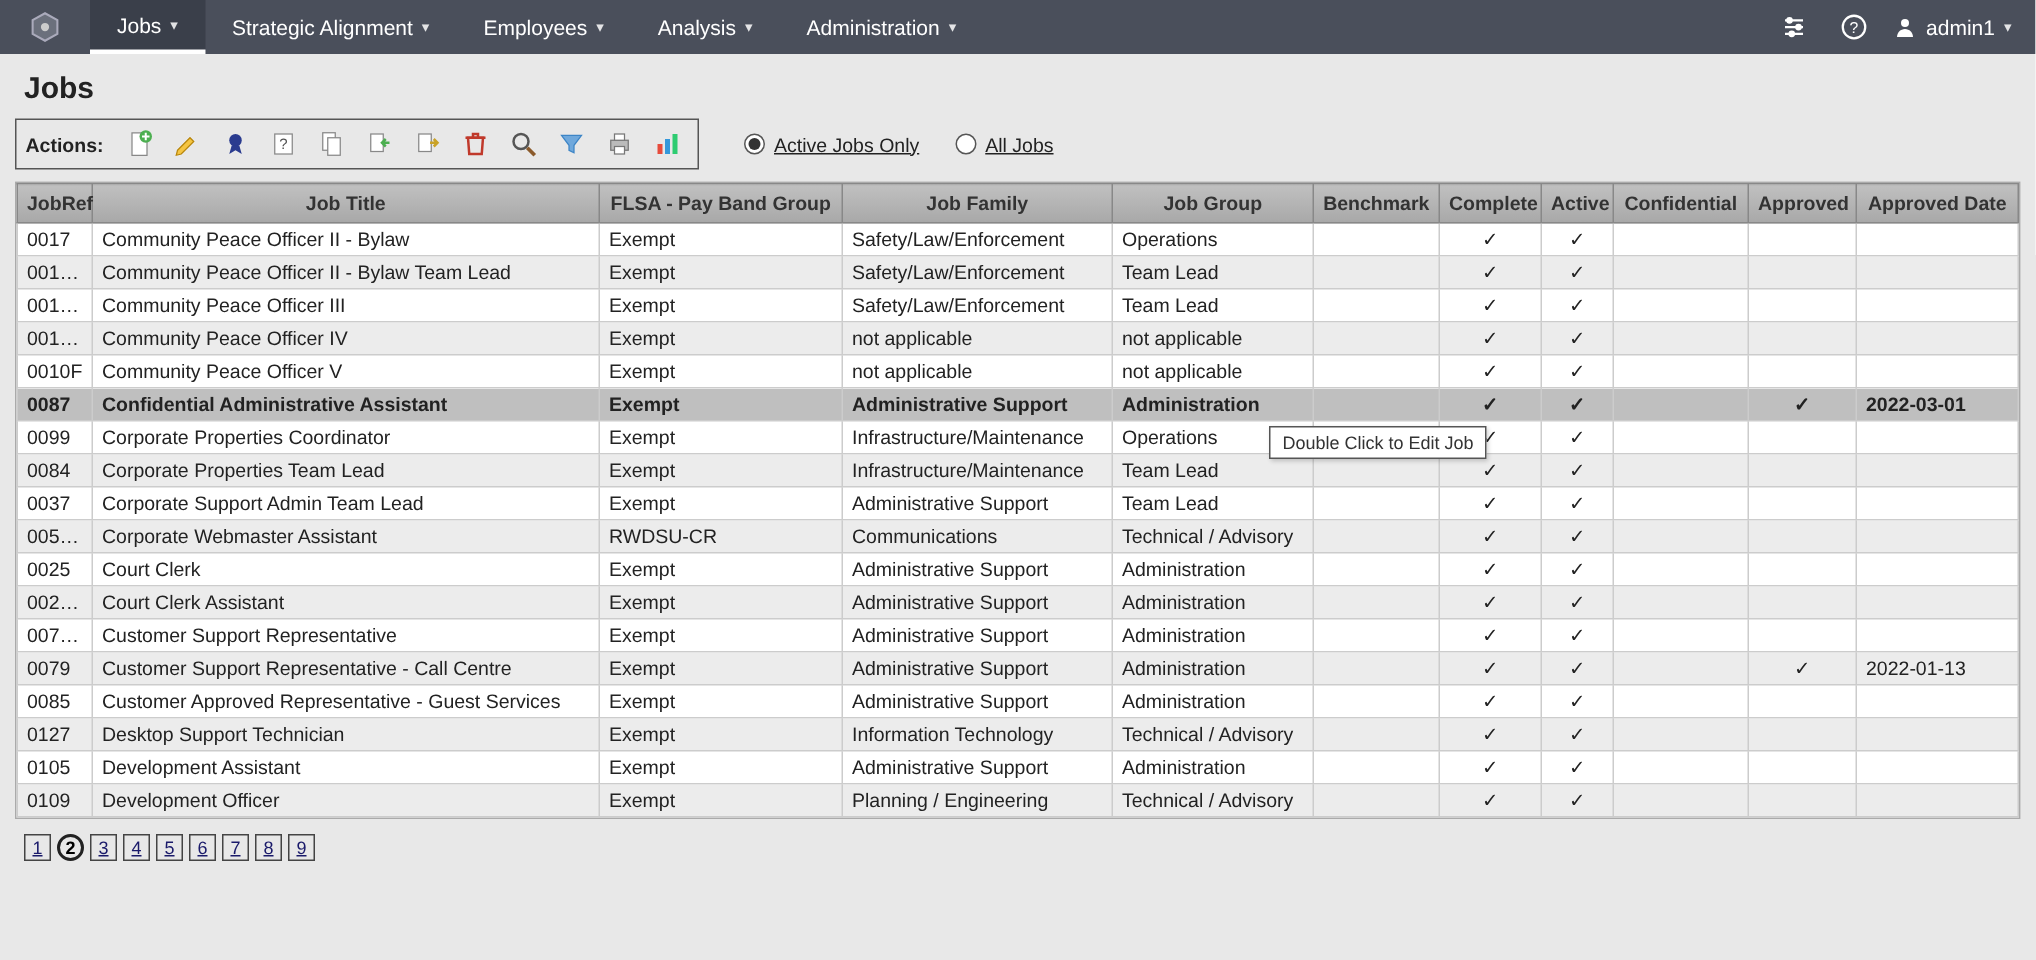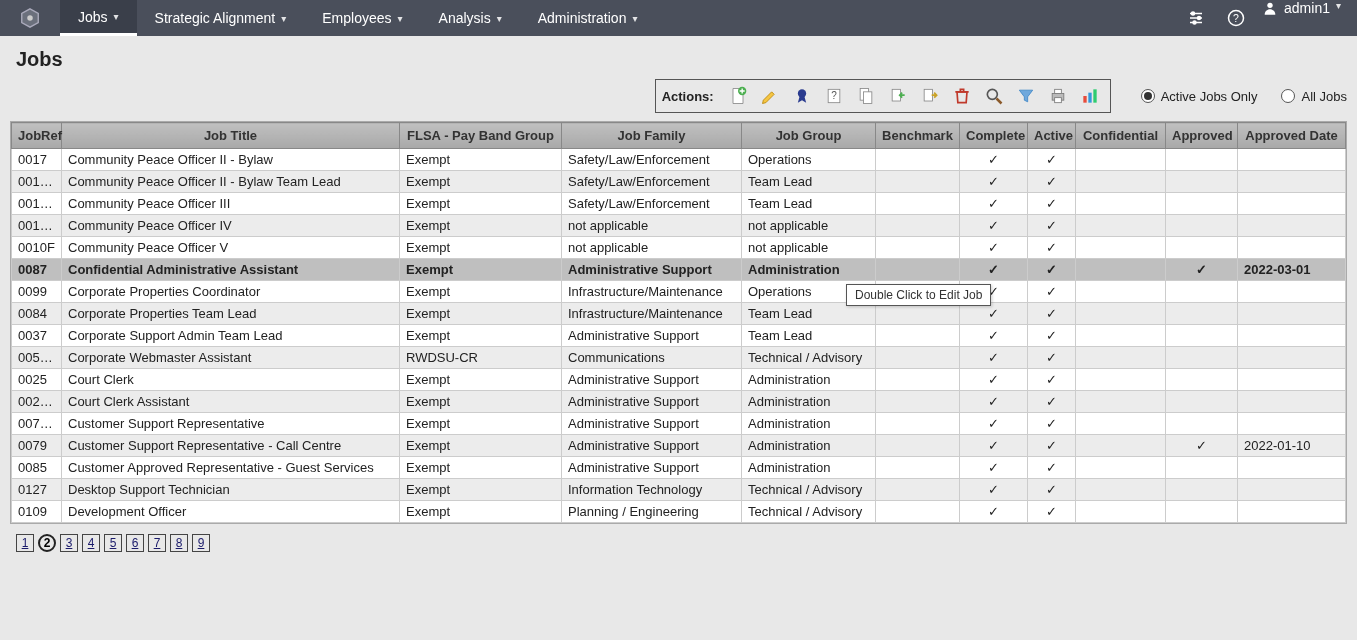--- a/index.html
+++ b/index.html
@@ -48,21 +48,21 @@
   .topbar-icon {
     width: 40px;
     display: flex;
     align-items: center;
     justify-content: center;
     cursor: pointer;
     font-size: 16px;
   }
   .user-box {
     display: flex;
-    align-items: flex-start;
+    align-items: center;
     padding: 0 16px 0 6px;
     gap: 6px;
     cursor: pointer;
   }
 
   
   .page {
     padding: 10px 10px 4px 10px;
   }
   .page-title {
@@ -71,21 +71,20 @@
     margin: 2px 0 8px 6px;
     color: #222;
   }
 
   
   .toolbar-row {
     display: flex;
     align-items: center;
     gap: 30px;
     margin-bottom: 8px;
-    justify-content: flex-end;
   }
   .actions-box {
     display: flex;
     align-items: center;
     border: 1px solid #555;
     background: #e8e8e8;
     padding: 2px 6px;
     gap: 4px;
   }
   .actions-label {
@@ -106,20 +105,21 @@
     display: flex;
     align-items: center;
     gap: 24px;
     font-size: 13px;
   }
   .radio-opt {
     display: flex;
     align-items: center;
     gap: 6px;
     cursor: pointer;
+    text-decoration: underline;
   }
   .radio-circle {
     width: 14px; height: 14px;
     border: 1px solid #555;
     border-radius: 50%;
     display: flex; align-items: center; justify-content: center;
     background: #fff;
   }
   .radio-circle.checked::after {
     content: "";
@@ -561,41 +561,54 @@
             <td>0079</td>
             <td>Customer Support Representative - Call Centre</td>
             <td>Exempt</td>
             <td>Administrative Support</td>
             <td>Administration</td>
             <td class="cell-center"></td>
             <td class="cell-center"><span class="check">✓</span></td>
             <td class="cell-center"><span class="check">✓</span></td>
             <td class="cell-center"></td>
             <td class="cell-center"><span class="check">✓</span></td>
-            <td>2022-01-10</td>
+            <td>2022-01-13</td>
           </tr>
           <tr>
             <td>0085</td>
             <td>Customer Approved Representative - Guest Services</td>
             <td>Exempt</td>
             <td>Administrative Support</td>
             <td>Administration</td>
             <td class="cell-center"></td>
             <td class="cell-center"><span class="check">✓</span></td>
             <td class="cell-center"><span class="check">✓</span></td>
             <td class="cell-center"></td>
             <td class="cell-center"></td>
             <td></td>
           </tr>
           <tr>
             <td>0127</td>
             <td>Desktop Support Technician</td>
             <td>Exempt</td>
             <td>Information Technology</td>
             <td>Technical / Advisory</td>
+            <td class="cell-center"></td>
+            <td class="cell-center"><span class="check">✓</span></td>
+            <td class="cell-center"><span class="check">✓</span></td>
+            <td class="cell-center"></td>
+            <td class="cell-center"></td>
+            <td></td>
+          </tr>
+          <tr>
+            <td>0105</td>
+            <td>Development Assistant</td>
+            <td>Exempt</td>
+            <td>Administrative Support</td>
+            <td>Administration</td>
             <td class="cell-center"></td>
             <td class="cell-center"><span class="check">✓</span></td>
             <td class="cell-center"><span class="check">✓</span></td>
             <td class="cell-center"></td>
             <td class="cell-center"></td>
             <td></td>
           </tr>
           <tr>
             <td>0109</td>
             <td>Development Officer</td>

